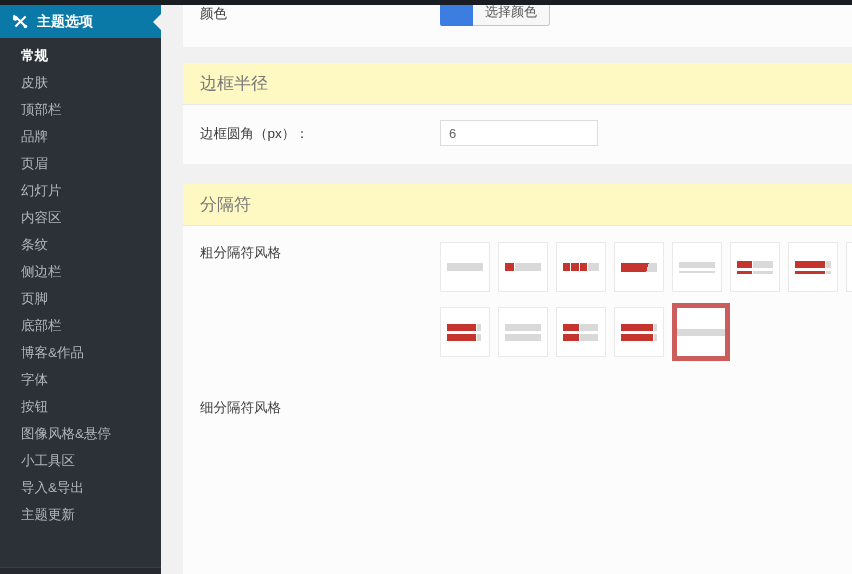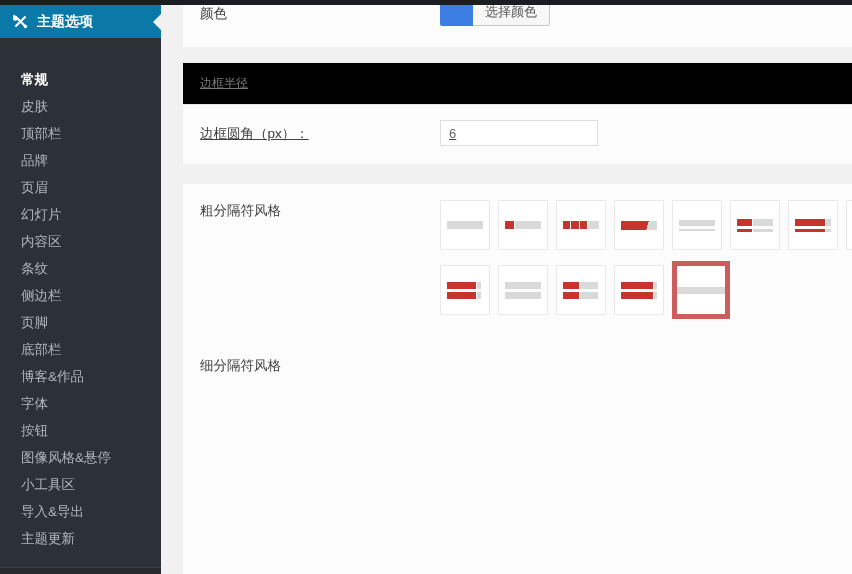--- a/index.html
+++ b/index.html
@@ -24,21 +24,21 @@
     display:flex; align-items:center; padding-left:13px;
     color:#fff; font-size:14px; font-weight:bold;
   }
   .sb-header .hdr-icon { display:inline-flex; margin-right:9px; }
   .sb-arrow {
     position:absolute; right:0; top:50%; margin-top:-8px;
     width:0; height:0;
     border-top:8px solid transparent; border-bottom:8px solid transparent;
     border-right:8px solid #f1f1f1;
   }
-  .menu { padding-top:28px; }
+  .menu { padding-top:4px; }
   .menu-item {
     height:27px; line-height:27px; padding-left:21px;
     color:#b2b6bc; font-size:13.5px; cursor:pointer;
     white-space:nowrap; overflow:hidden;
   }
   .menu-item.active { color:#ffffff; font-weight:bold; }
   .sb-footer {
     position:absolute; bottom:0; left:0; width:100%; height:7px;
     background:#26292e; border-top:1px solid #3a3f45;
   }
@@ -46,39 +46,38 @@
   
   .content { position:absolute; top:5px; left:161px; width:691px; height:569px; }
   .panel { margin-left:22px; background:#fcfcfc; width:669px; }
 
   .panel-clip { height:42px; overflow:hidden; position:relative; }
   .row { display:flex; padding:0 17px; }
   .row .lbl { width:240px; flex:0 0 240px; color:#3c3c3c; font-size:13.5px; }
 
   .sec-header {
     height:42px; display:flex; align-items:center; padding:0 17px;
-    background:#000000; border-bottom:1px solid #e8e8e8;
-    color:#787878; font-size:12px;
+    background:#fef9c3; border-bottom:1px solid #e8e8e8;
+    color:#787878; font-size:17px;
     font-family:"Liberation Serif","DejaVu Serif",serif;
-    text-decoration:underline;
   }
 
   
   .color-row { margin-top:-8px; align-items:flex-start; }
   .color-row .lbl { padding-top:8px; }
   .color-ctl { display:flex; align-items:stretch; height:29px; }
   .swatch { width:33px; height:29px; border-radius:2px 0 0 2px; }
   .pick-btn {
     height:28px; margin-top:1px; padding:0 12px; line-height:26px;
     background:#f7f7f7; border:1px solid #c7c7c7; border-left:none;
     border-radius:0 3px 3px 0; color:#555; font-size:13px; cursor:pointer;
   }
 
   
-  .field-row { padding-top:15px; padding-bottom:18px;text-decoration:underline; }
+  .field-row { padding-top:15px; padding-bottom:18px; }
   .field-row .lbl { padding-top:5px; }
   .txt-input {
     width:158px; height:26px; padding:0 8px;
     border:1px solid #ddd; background:#fff; color:#666; font-size:13px;
   }
 
   
   .sep-body { padding:16px 0 28px 17px; }
   .thumb-col { display:flex; flex-direction:column; }
   .thumb-row { display:flex; align-items:center; gap:8px; }
@@ -165,20 +164,21 @@
     <div class="sec-header">边框半径</div>
     <div class="row field-row">
       <div class="lbl">边框圆角（px）：</div>
       <input class="txt-input" type="text" value="6" style="">
     </div>
   </div>
 
   <div class="gap20"></div>
 
   <div class="panel">
+    <div class="sec-header">分隔符</div>
     <div class="sep-body">
       <div class="row" style="padding:0;">
         <div class="lbl sep-row-label">粗分隔符风格</div>
         <div class="thumb-col">
           <div class="thumb-row" id="thick-row-1">
               <div class="thumb">
                 <div class="sep-line" style="width: 75%; height: 8px;">
                   <span style="background: rgb(217, 217, 217); width: 100%;"></span>
                 </div>
               </div>

